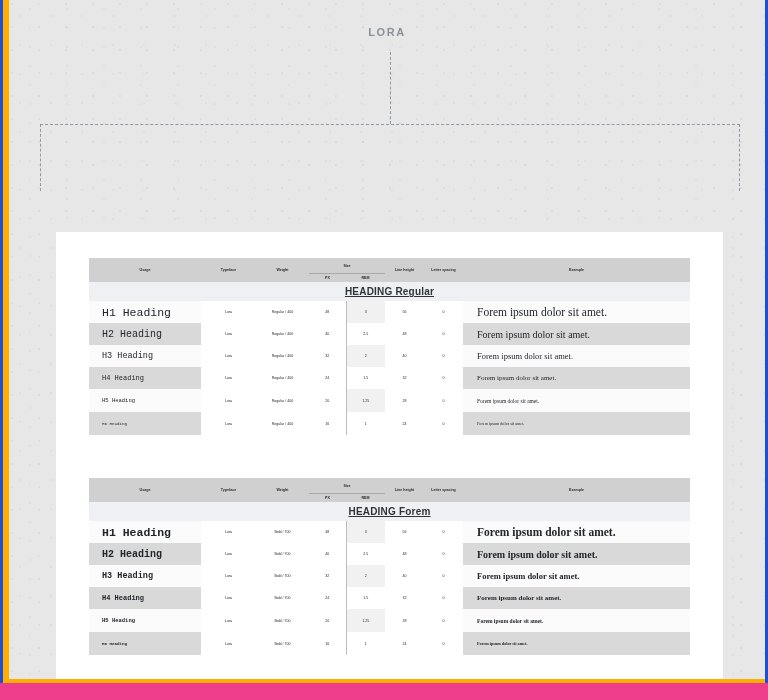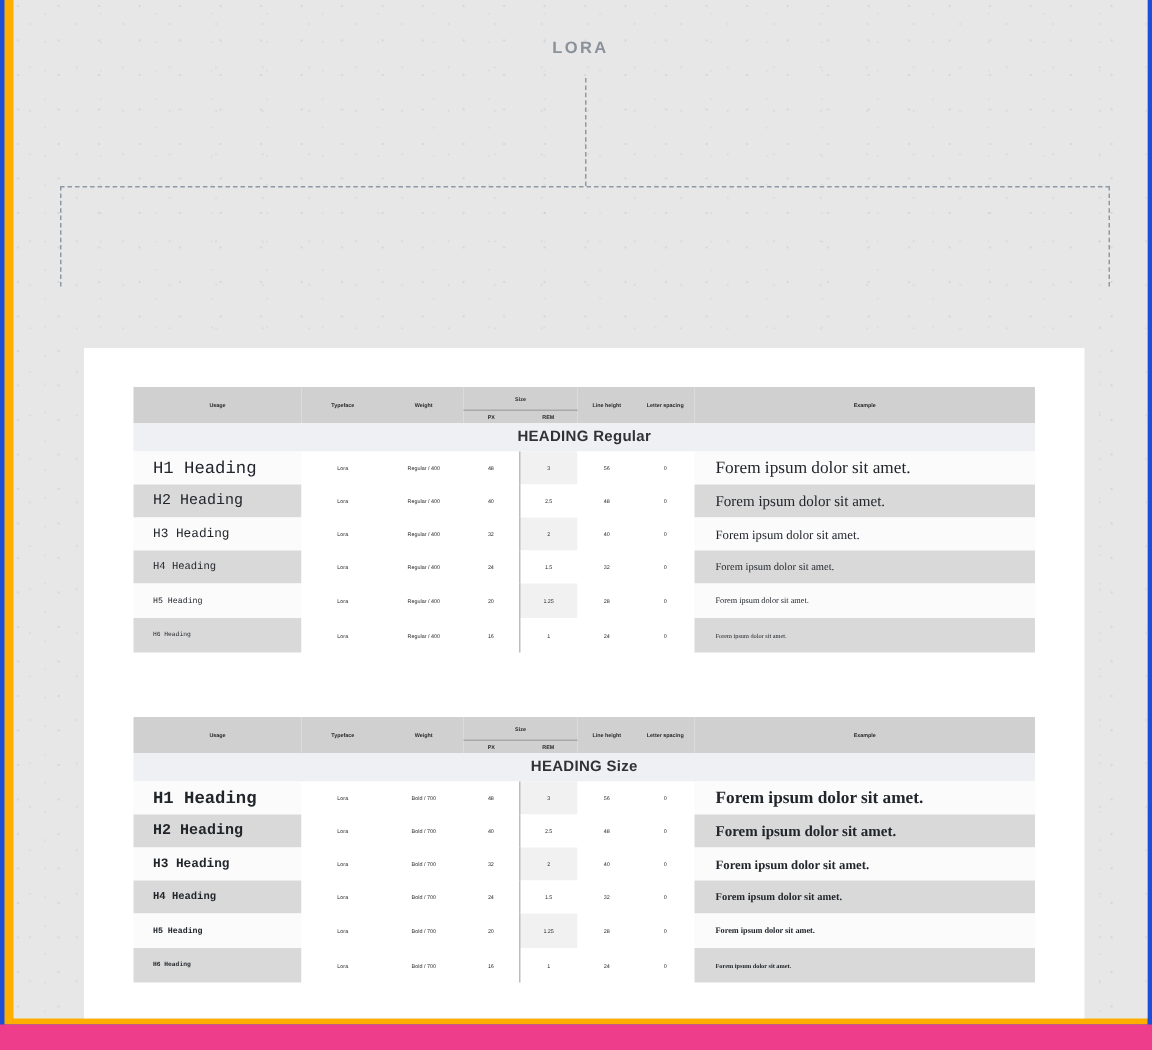--- a/index.html
+++ b/index.html
@@ -137,20 +137,21 @@
 
   .section-row td {
     background: #eef0f3;
     text-align: center;
     font-size: 10px;
     font-weight: bold;
     color: #2f3338;
     height: 19px;
     padding: 0;
     letter-spacing: 0.2px;
+    text-decoration: underline;
   }
 
   .spec-table td {
     padding: 0;
     border: 0;
     vertical-align: middle;
   }
   tr.row-odd  td { background: #fbfbfc; }
   tr.row-even td { background: #d9d9d9; }
 
@@ -334,21 +335,21 @@
               <th rowspan="2">Letter spacing</th>
               <th rowspan="2">Example</th>
             </tr>
             <tr class="hdr-sub">
               <th>PX</th>
               <th class="size-split">REM</th>
             </tr>
           </thead>
           <tbody>
             <tr class="section-row">
-              <td colspan="8">HEADING Size</td>
+              <td colspan="8">HEADING Forem</td>
             </tr>
 
             <tr class="row-odd lvl1">
               <td class="usage bold-weight" style="font-size:11.5px">H1 Heading</td>
               <td class="num">Lora</td>
               <td class="num">Bold / 700</td>
               <td class="val">48</td>
               <td class="val rem sep-left">3</td>
               <td class="val">56</td>
               <td class="val ls">0</td>

